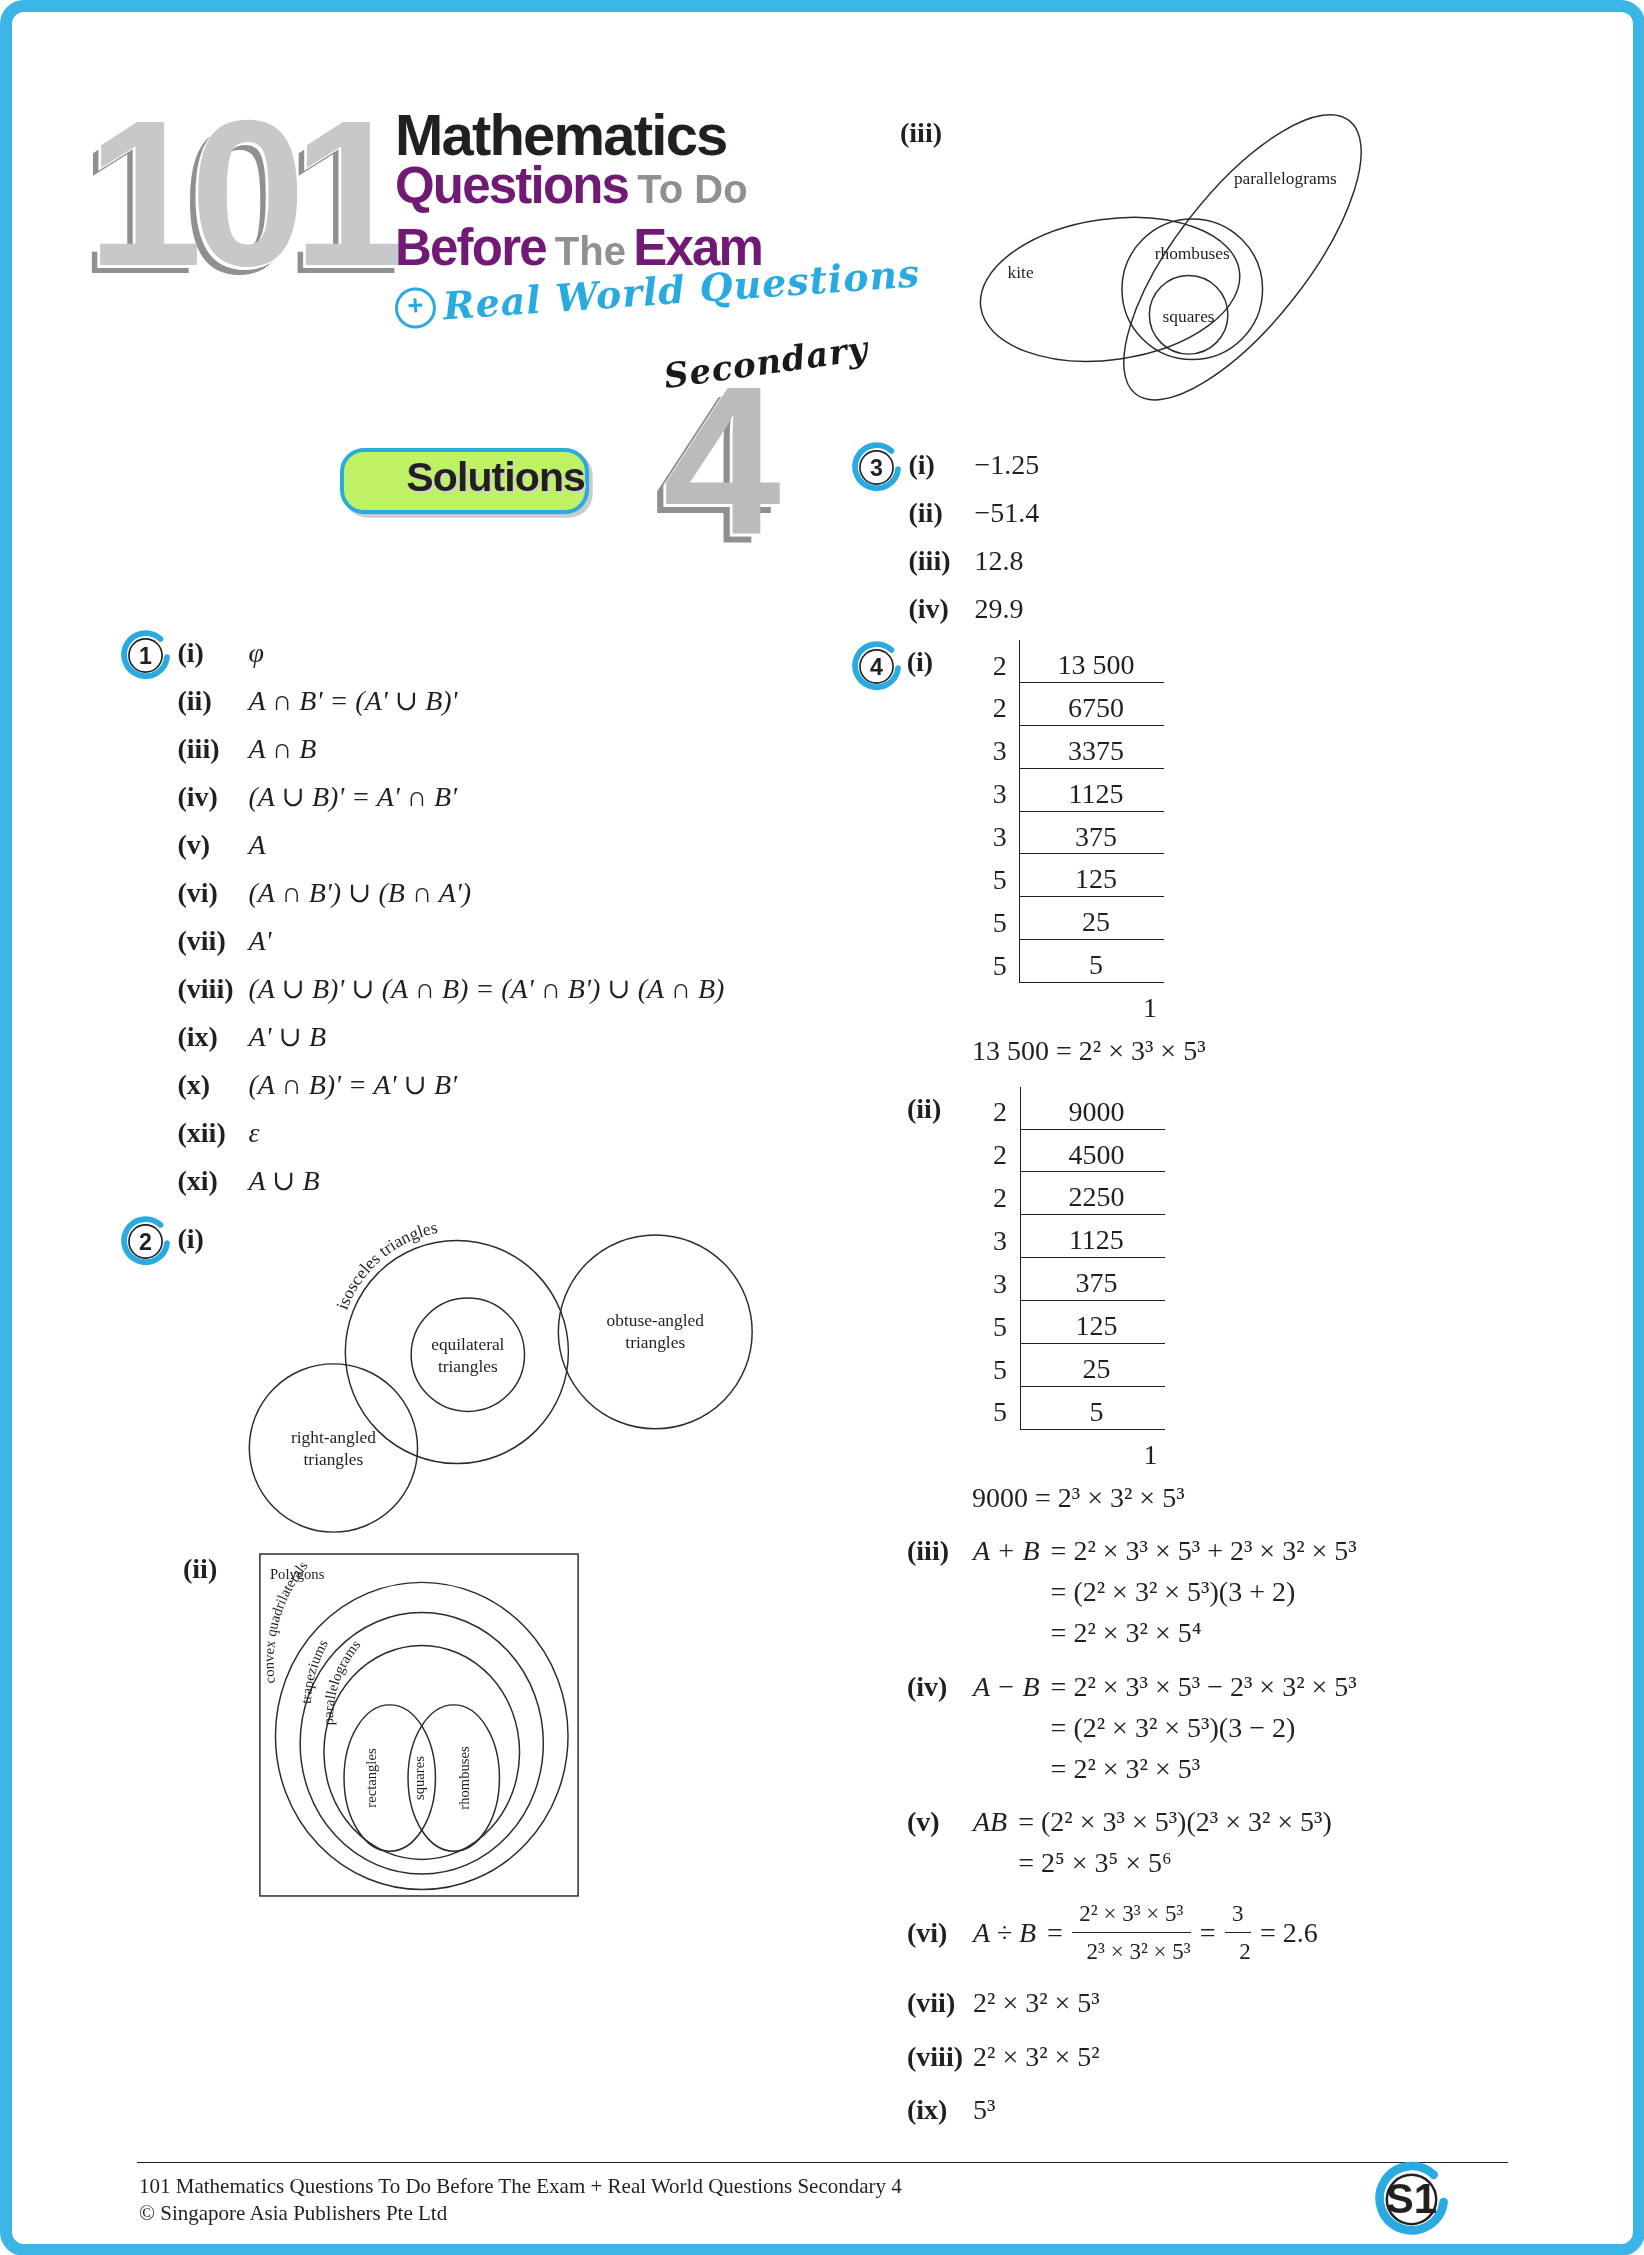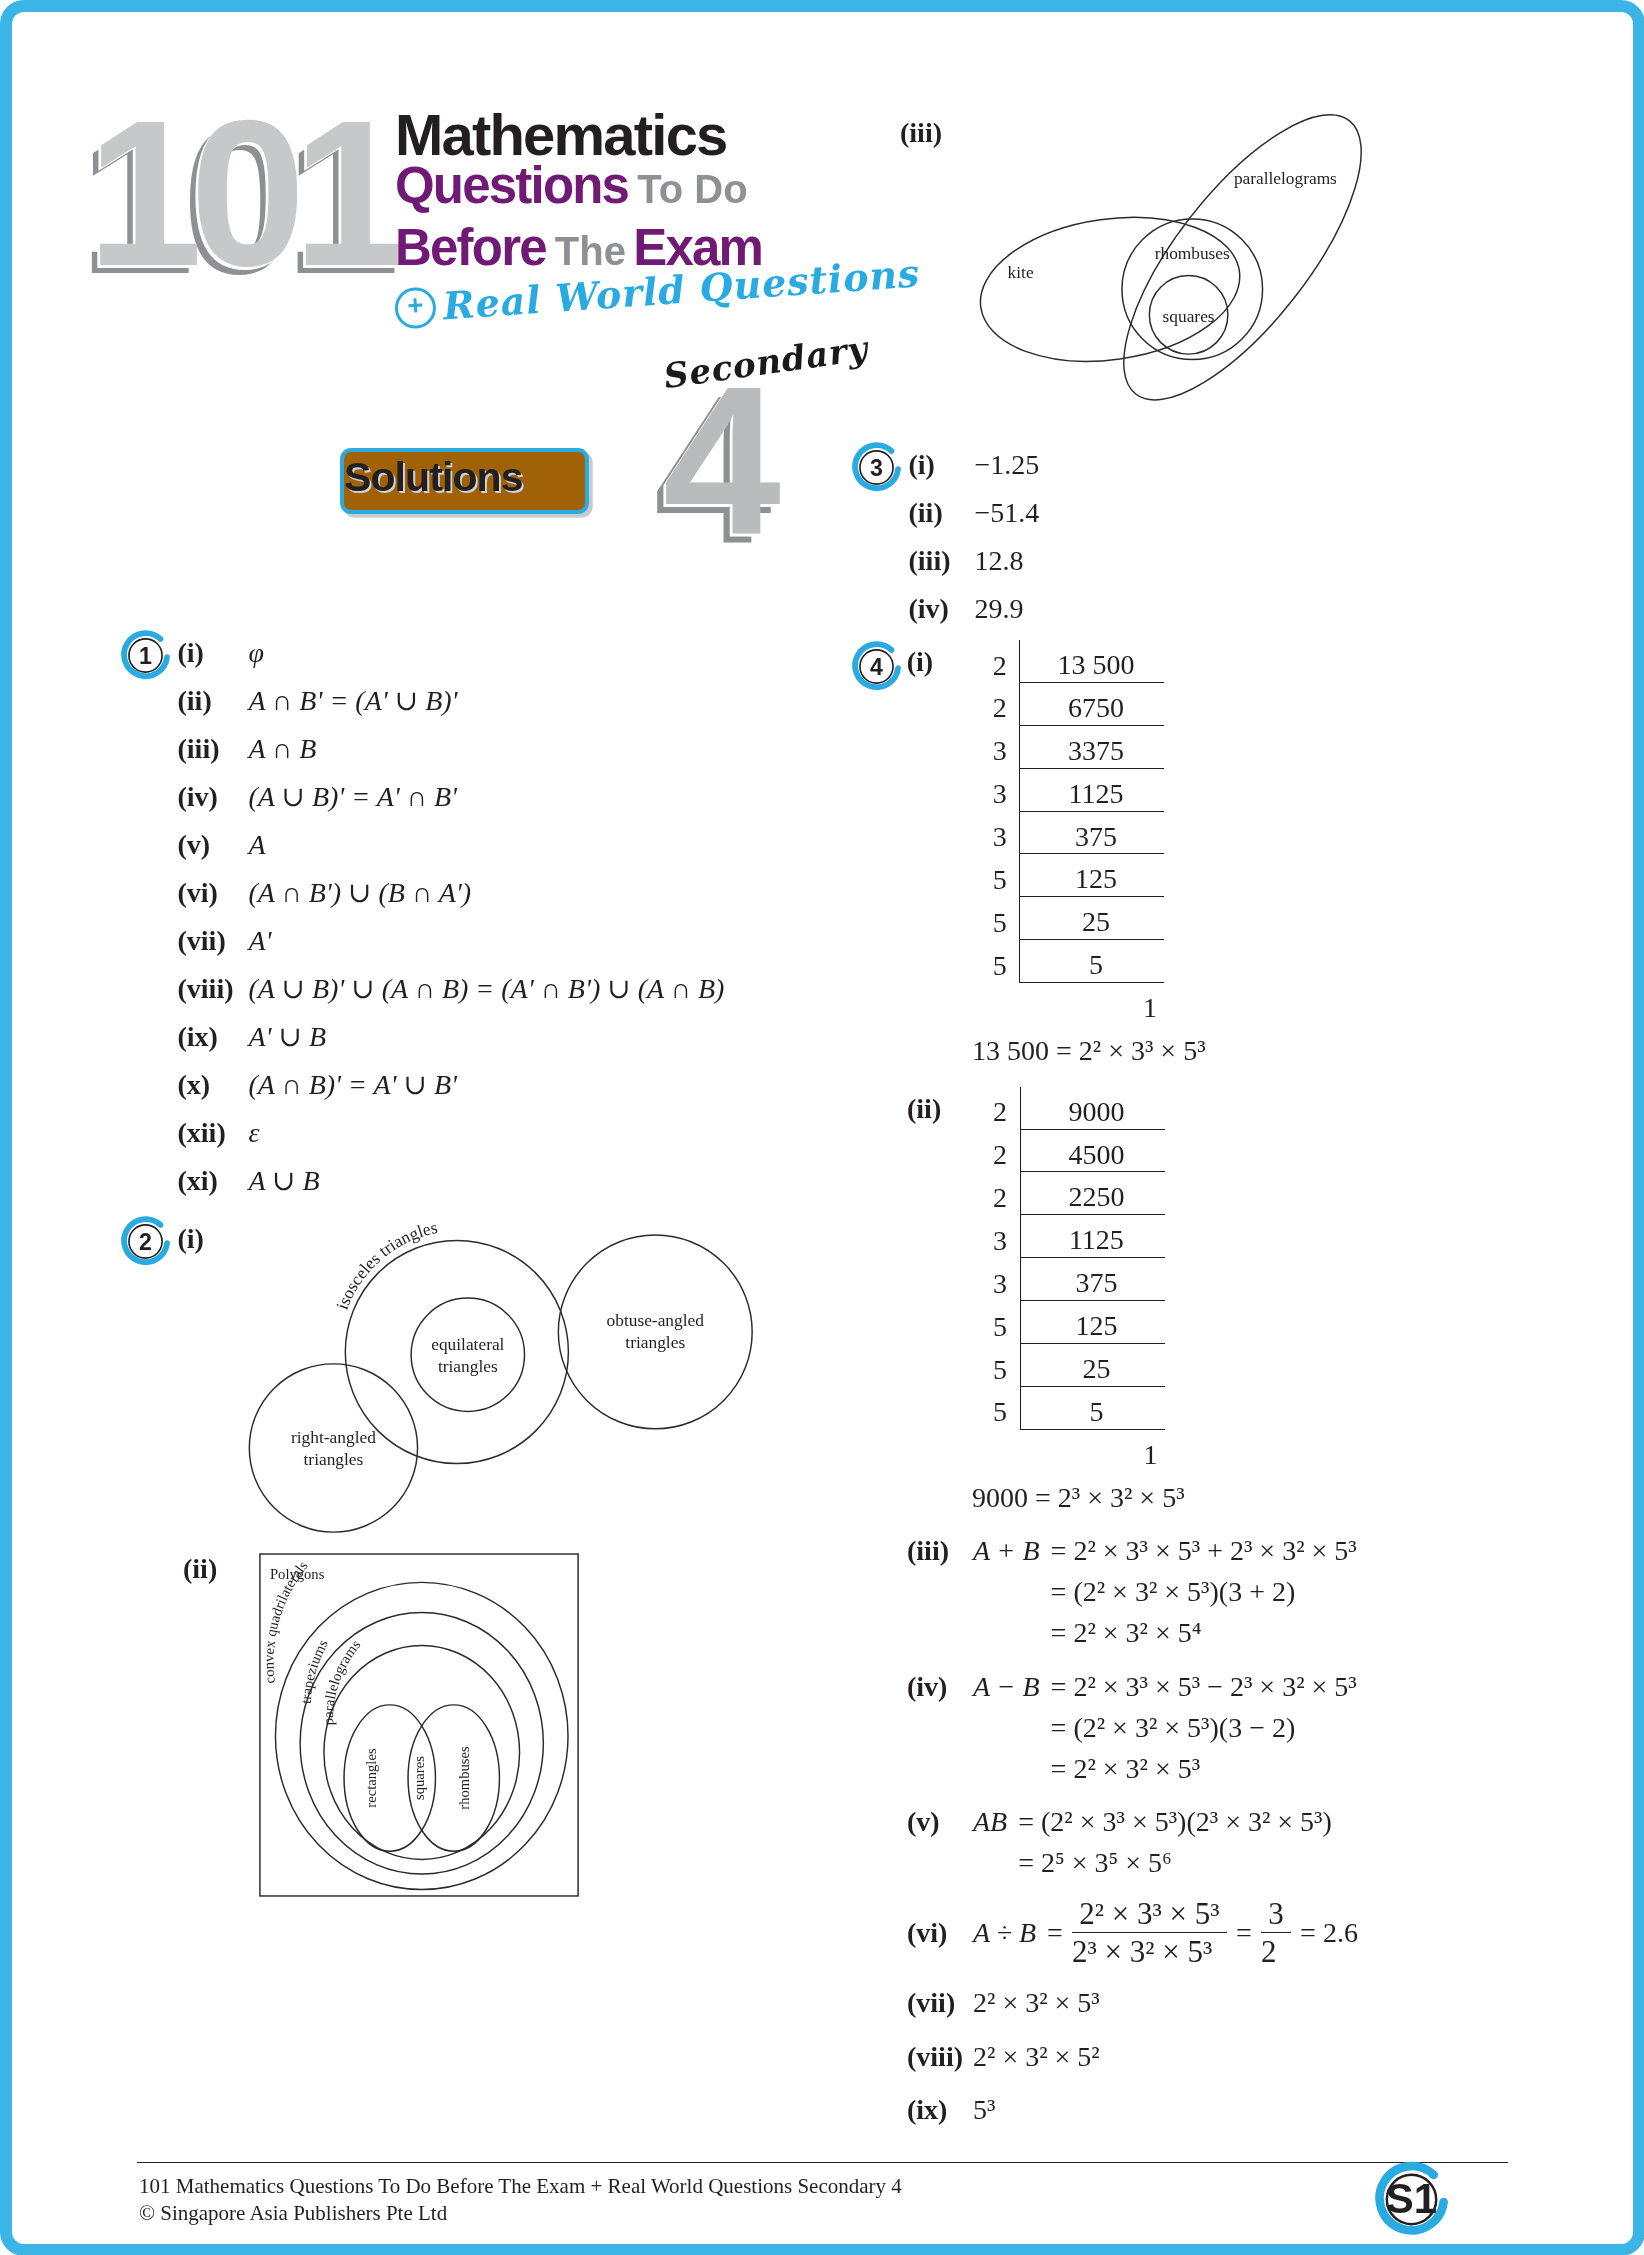--- a/index.html
+++ b/index.html
@@ -32,23 +32,23 @@
     font:italic 700 34px "DejaVu Serif",serif;color:#1a1a1a;letter-spacing:0.9px;
   }
   #big4{
     position:absolute;left:663px;top:382px;
     font-family:"Liberation Sans","DejaVu Sans",sans-serif;font-weight:900;
     font-size:212px;line-height:157px;color:#b9bbbd;
     text-shadow:-2.7px 2.7px 0 #ffffff,-9.1px 9.1px 0 #8e9093;
   }
   #solutions-badge{
     position:absolute;left:340px;top:448px;width:241px;height:58px;
-    border:4.6px solid #29ABE2;border-radius:11px;background:#a16207;
+    border:4.6px solid #29ABE2;border-radius:24px;background:#bef264;
     box-shadow:3.7px 3.7px 0 #c9cbcd;
-    font:800 41px/51px "Liberation Sans",sans-serif;text-align:left;color:#231F20;
+    font:800 41px/51px "Liberation Sans",sans-serif;text-align:right;color:#231F20;
     text-shadow:1.8px 1.8px 0 #cfd1d3;letter-spacing:-0.9px;
   }
 
   
   .badge{width:53px;height:53px;flex:none}
   .badge text{font:700 28px "Liberation Sans",sans-serif;fill:#231F20}
   .qblock{position:absolute;display:flex;align-items:flex-start}
   .qcontent{margin-left:5.5px}
   .qrow{display:flex;align-items:baseline;height:48px;line-height:48px}
   .qn{display:inline-block;width:71px;font-weight:700;font-size:28px;flex:none}
@@ -72,21 +72,21 @@
   table.ladder td{height:40px;vertical-align:bottom;padding-bottom:0.9px}
   table.ladder .d{min-width:33px;text-align:right;padding-right:12.8px}
   table.ladder .v{min-width:122px;text-align:center;border-left:1.8px solid #231F20;border-bottom:1.8px solid #231F20;padding-right:7.3px;padding-left:14.6px}
   table.ladder .vf{text-align:right;padding-right:7.3px}
   .result{margin-left:122px;margin-top:7.3px;font-size:28px;line-height:38px}
   .mblock{display:flex;align-items:flex-start;margin-left:57px;margin-top:12.8px;font-size:28px;line-height:41px}
   .mblock .qn{width:66px;margin-left:0}
   .mblock .lhs{font-style:italic;margin-right:11px;white-space:nowrap}
   .mlines div{white-space:nowrap}
   .mblock-frac{align-items:center}
-  .frac{display:inline-flex;flex-direction:column;align-items:flex-start;margin:0 9.1px;font-size:31px;line-height:35px}
+  .frac{display:inline-flex;flex-direction:column;align-items:flex-end;margin:0 9.1px;font-size:23px;line-height:35px}
   .fnum{padding:0 7.3px 0.9px;border-bottom:1.8px solid #231F20;white-space:nowrap}
   .fden{padding-top:0.9px;white-space:nowrap}
   .meq{white-space:nowrap}
 
   
   #footer-line{position:absolute;left:137px;top:2162px;width:1371px;border-top:1.8px solid #231F20}
   #footer-text{position:absolute;left:139px;top:2173px;font-size:21px;line-height:26.5px}
   #page-badge{position:absolute;left:1372px;top:2160px;width:79px;height:79px}
   #page-badge text{font:700 34px "Liberation Sans",sans-serif;fill:#231F20}
 </style>

